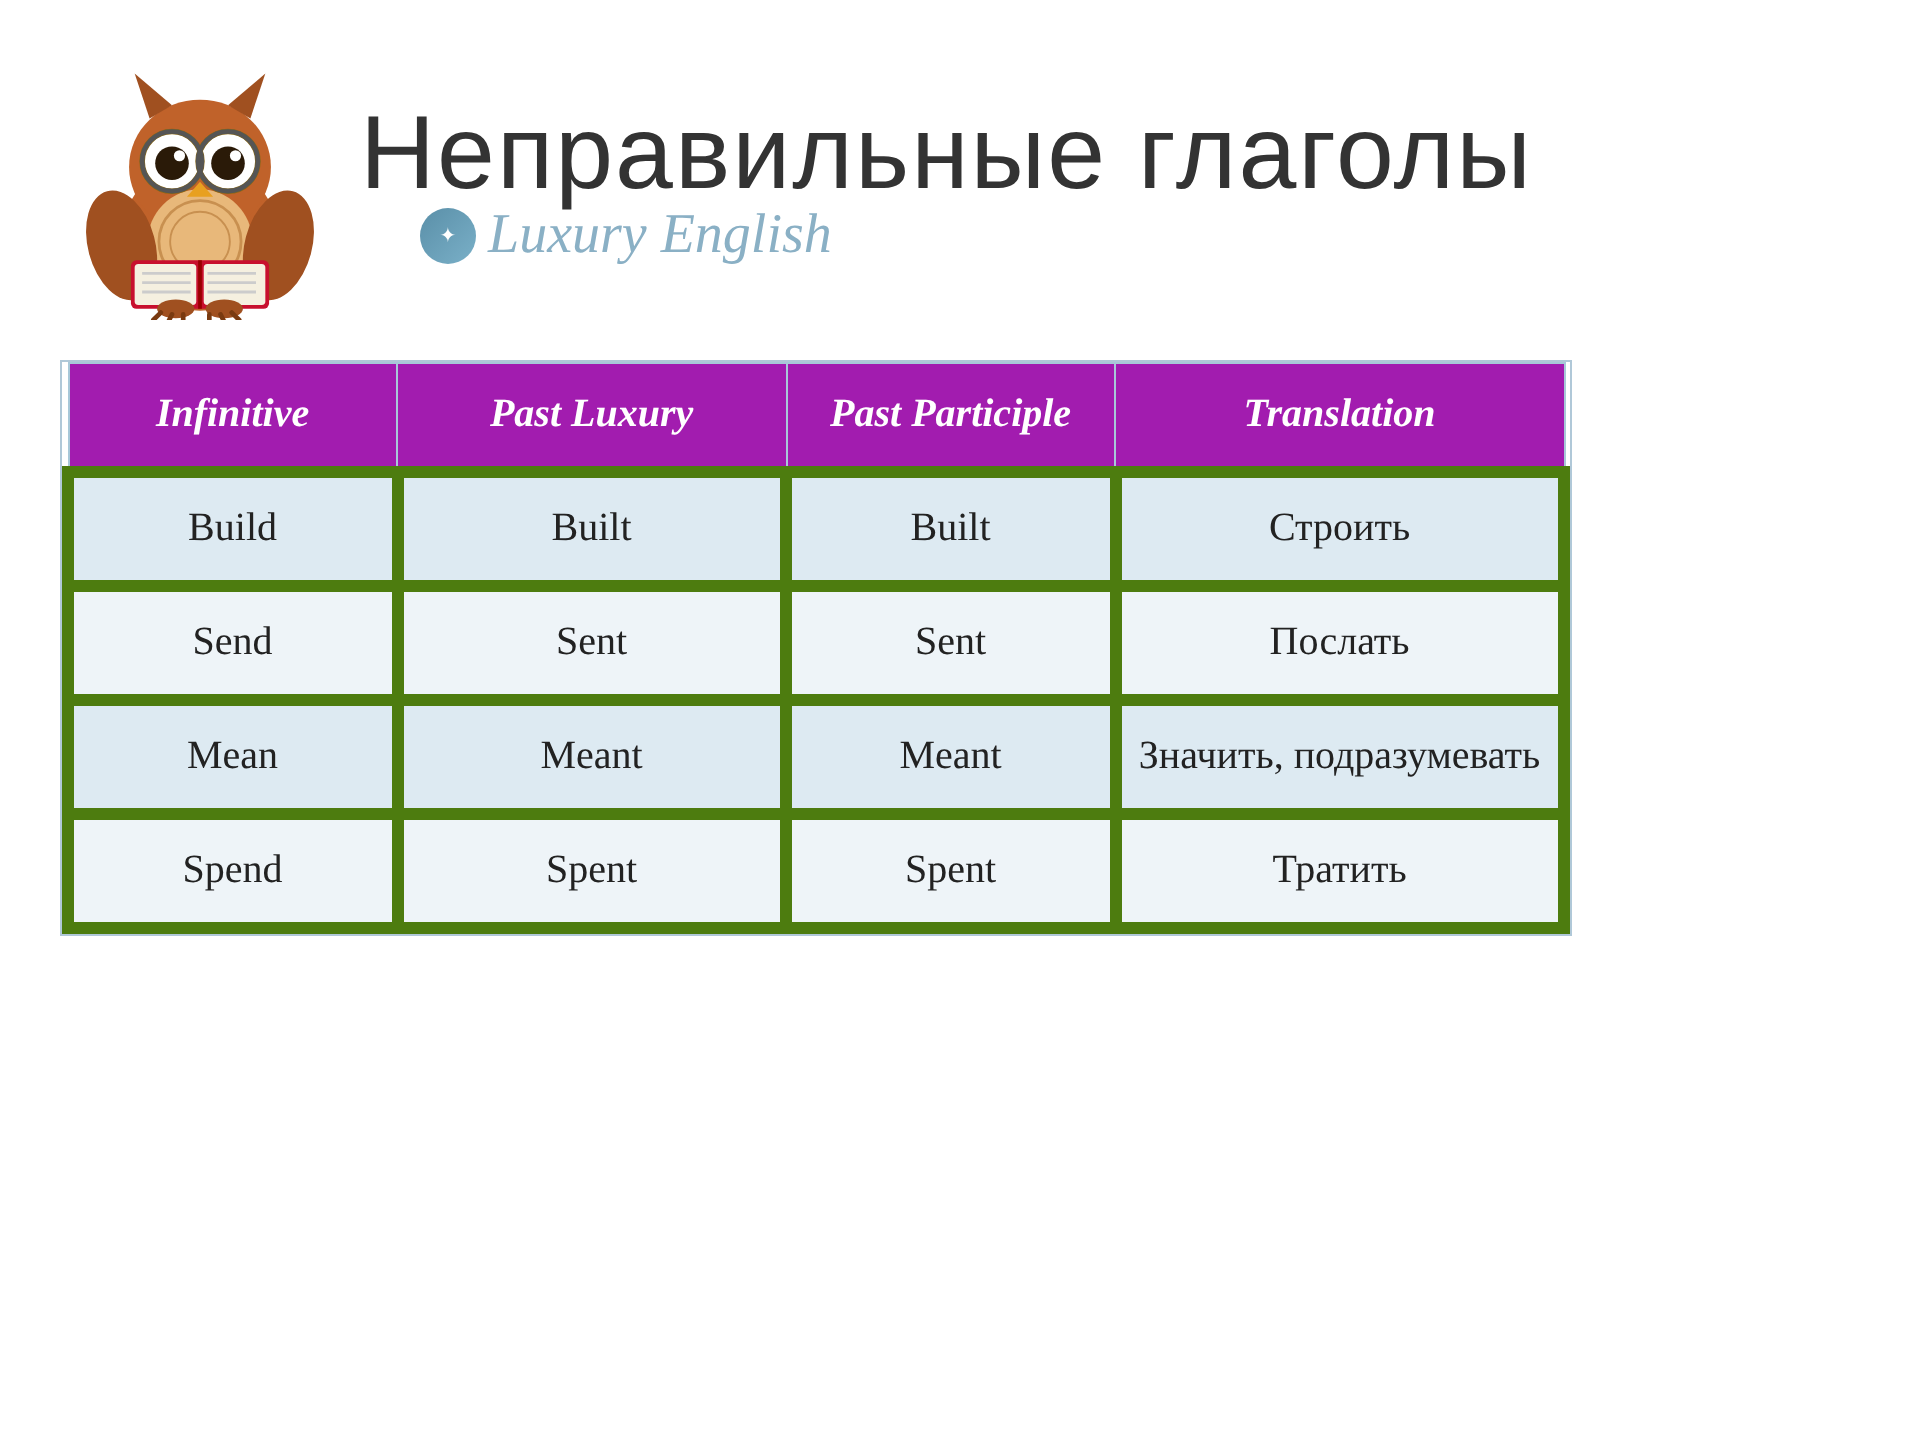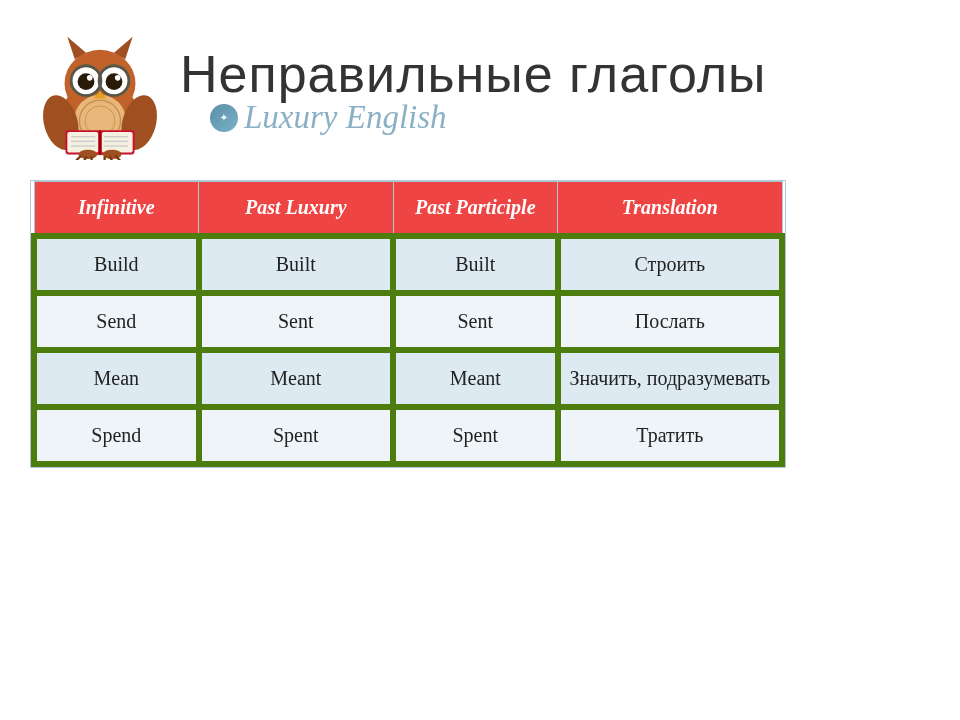--- a/index.html
+++ b/index.html
@@ -78,38 +78,38 @@
       display: flex;
       align-items: center;
       justify-content: center;
       font-size: 10px;
       color: white;
     }
 
     .logo-text {
       font-style: italic;
       color: #8ab0c5;
-      font-size: 33px;
+      font-size: 28px;
     }
 
     
     .table-wrapper {
       width: 100%;
       margin-top: 10px;
       border: 1px solid #b0c8d8;
     }
 
     table {
       width: 100%;
       border-collapse: collapse;
       table-layout: fixed;
     }
 
     thead tr {
-      background: #ef4444;
+      background: #a21caf;
     }
 
     thead th {
       color: #fff;
       font-size: 20px;
       font-style: italic;
       font-weight: bold;
       padding: 14px 8px;
       text-align: center;
       border: 1px solid #a8c8d8;

